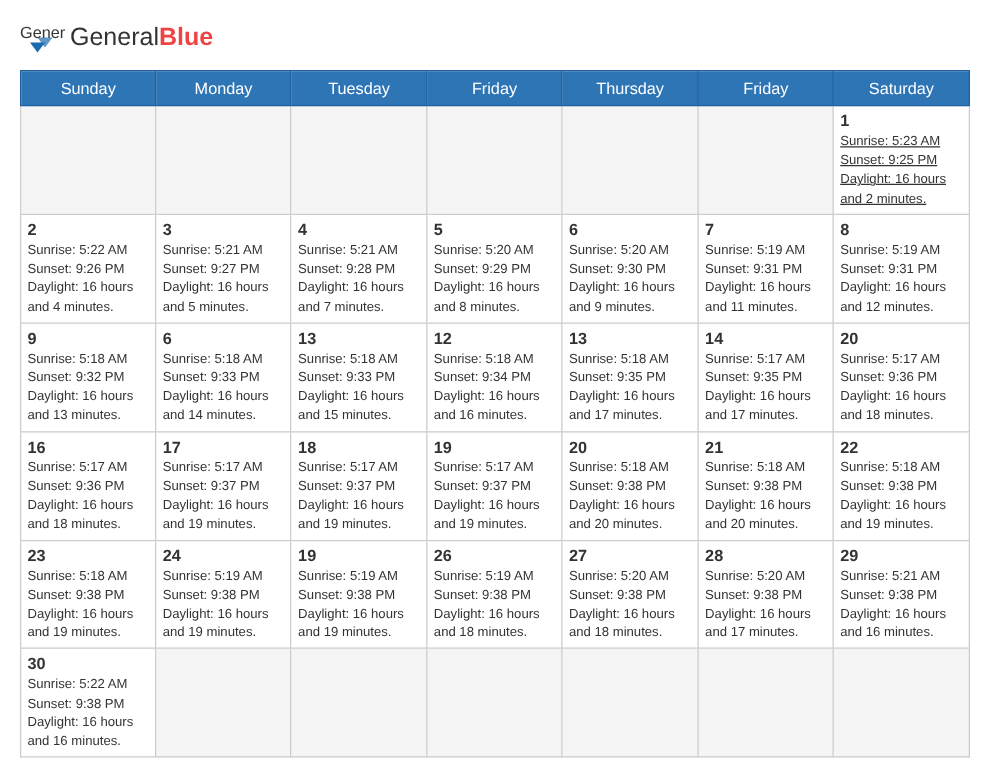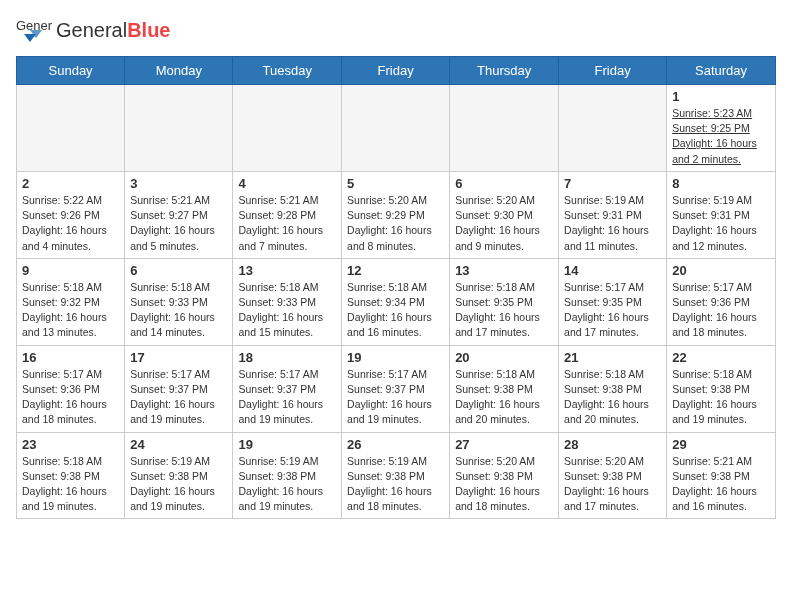--- a/index.html
+++ b/index.html
@@ -325,15 +325,30 @@
 and 17 minutes.</div>
           </td>
           <td>
             <span class="day-number">29</span>
             <div class="day-info" style="white-space: pre-line;">Sunrise: 5:21 AM
 Sunset: 9:38 PM
 Daylight: 16 hours
 and 16 minutes.</div>
           </td>
         </tr>
+        <tr class="last-row">
+          <td>
+            <span class="day-number">30</span>
+            <div class="day-info" style="white-space: pre-line;">Sunrise: 5:22 AM
+Sunset: 9:38 PM
+Daylight: 16 hours
+and 16 minutes.</div>
+          </td>
+          <td class="empty"></td>
+          <td class="empty"></td>
+          <td class="empty"></td>
+          <td class="empty"></td>
+          <td class="empty"></td>
+          <td class="empty"></td>
+        </tr>
       </tbody>
   </table>
 </div>
 
 </body></html>

